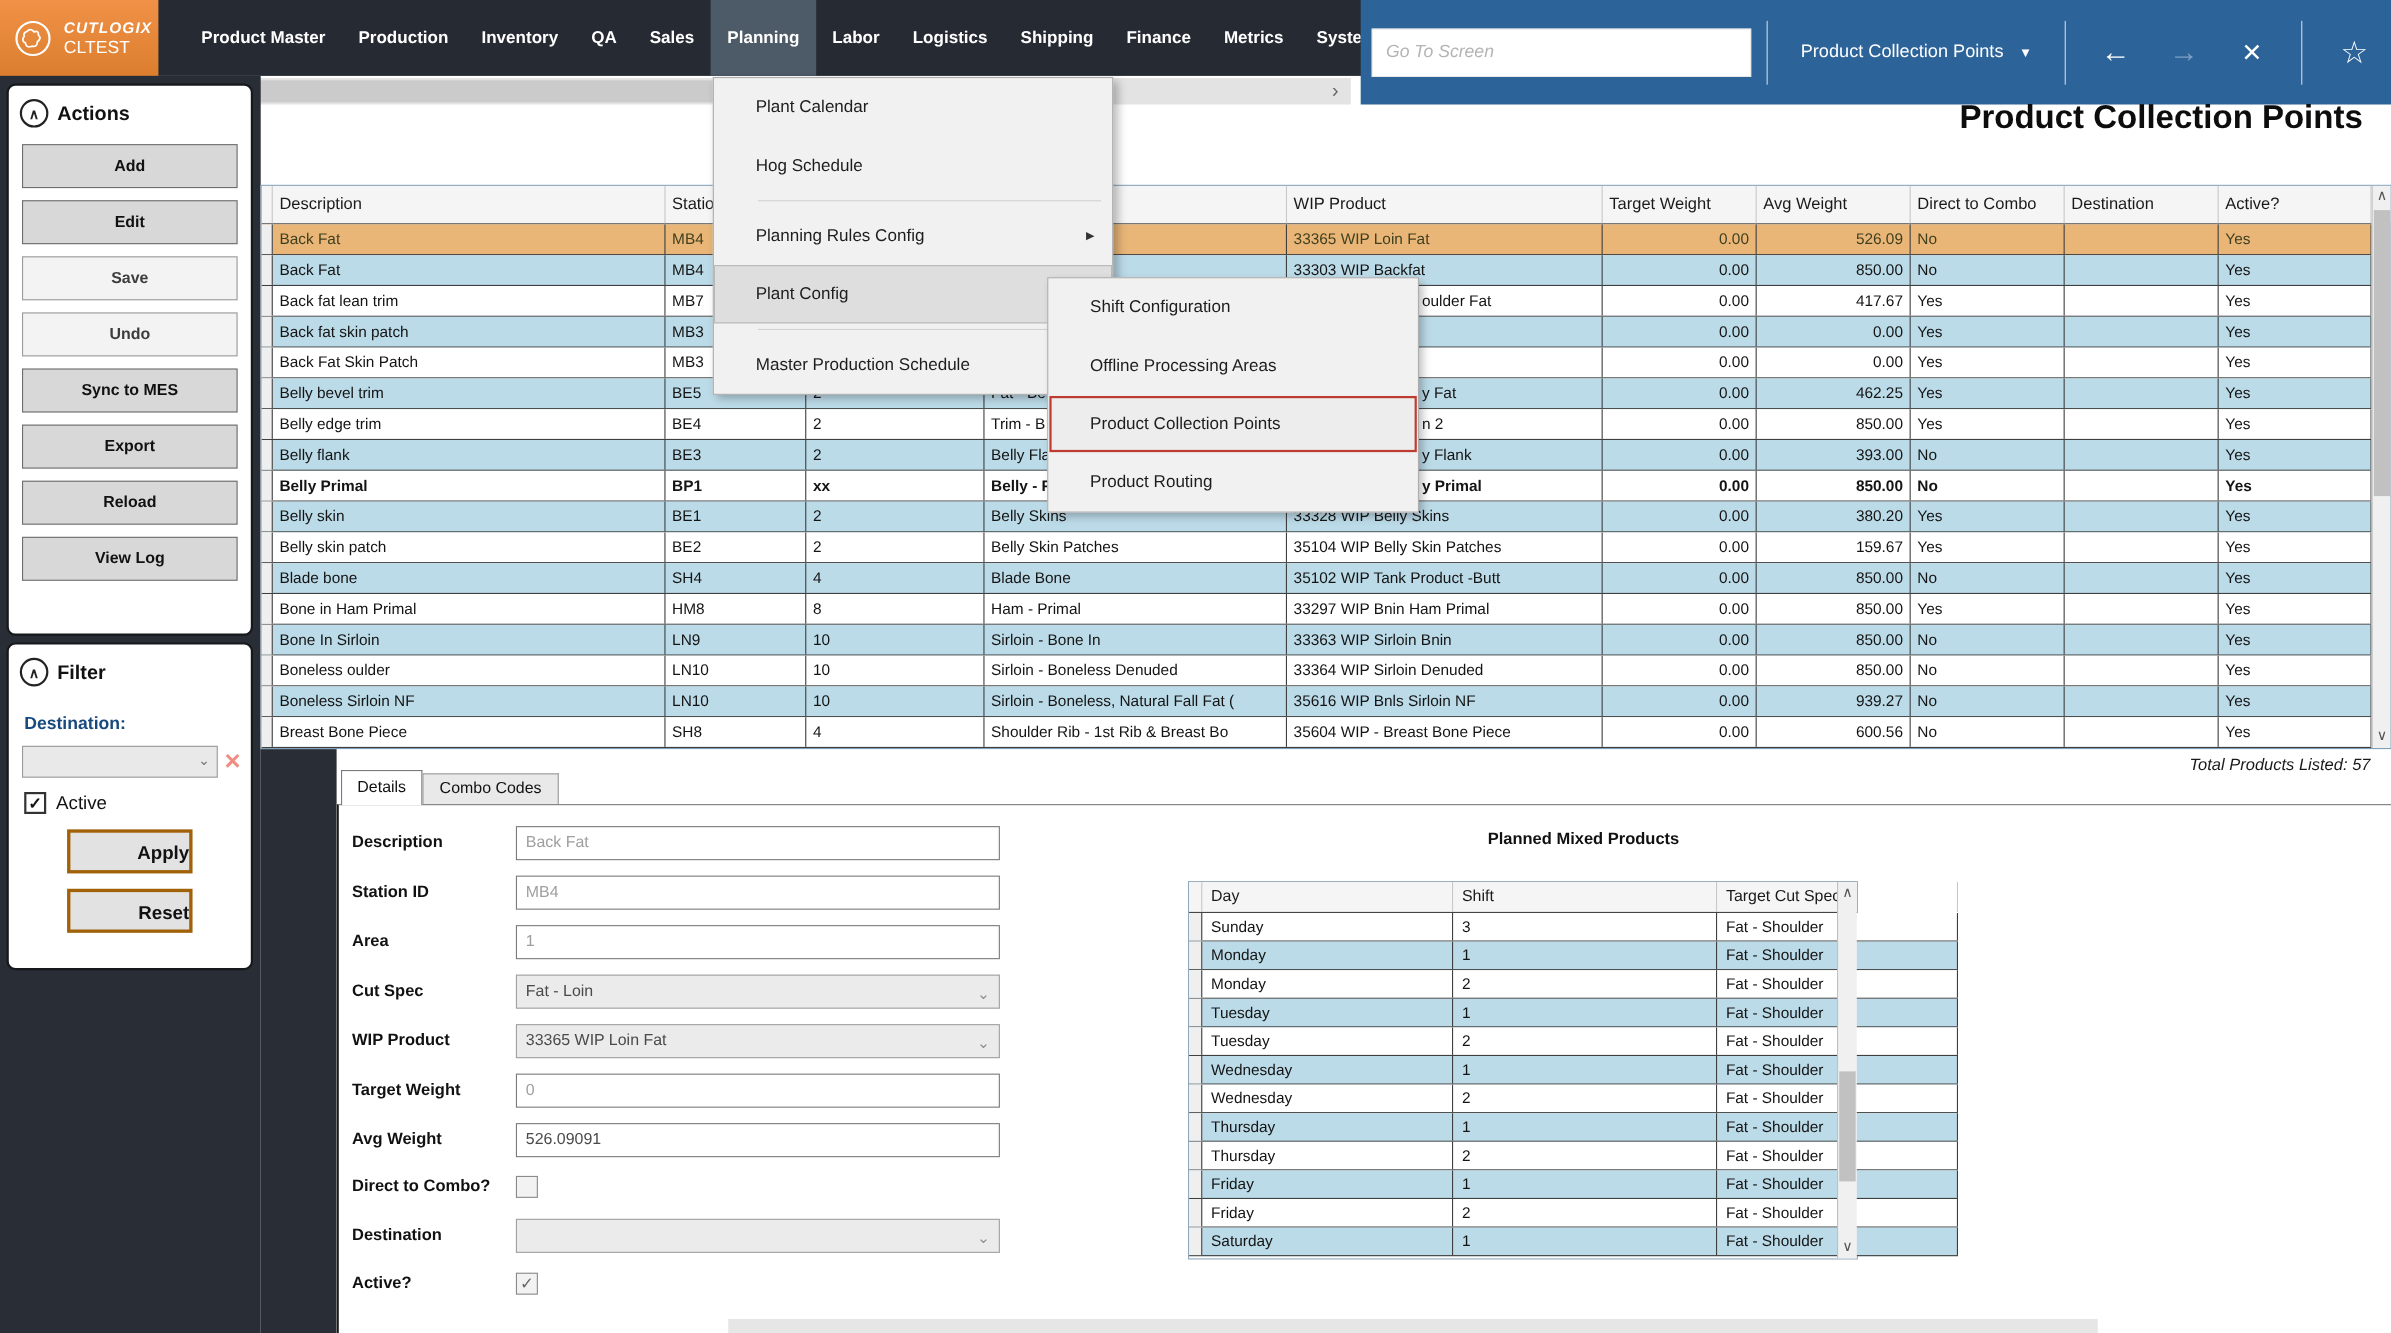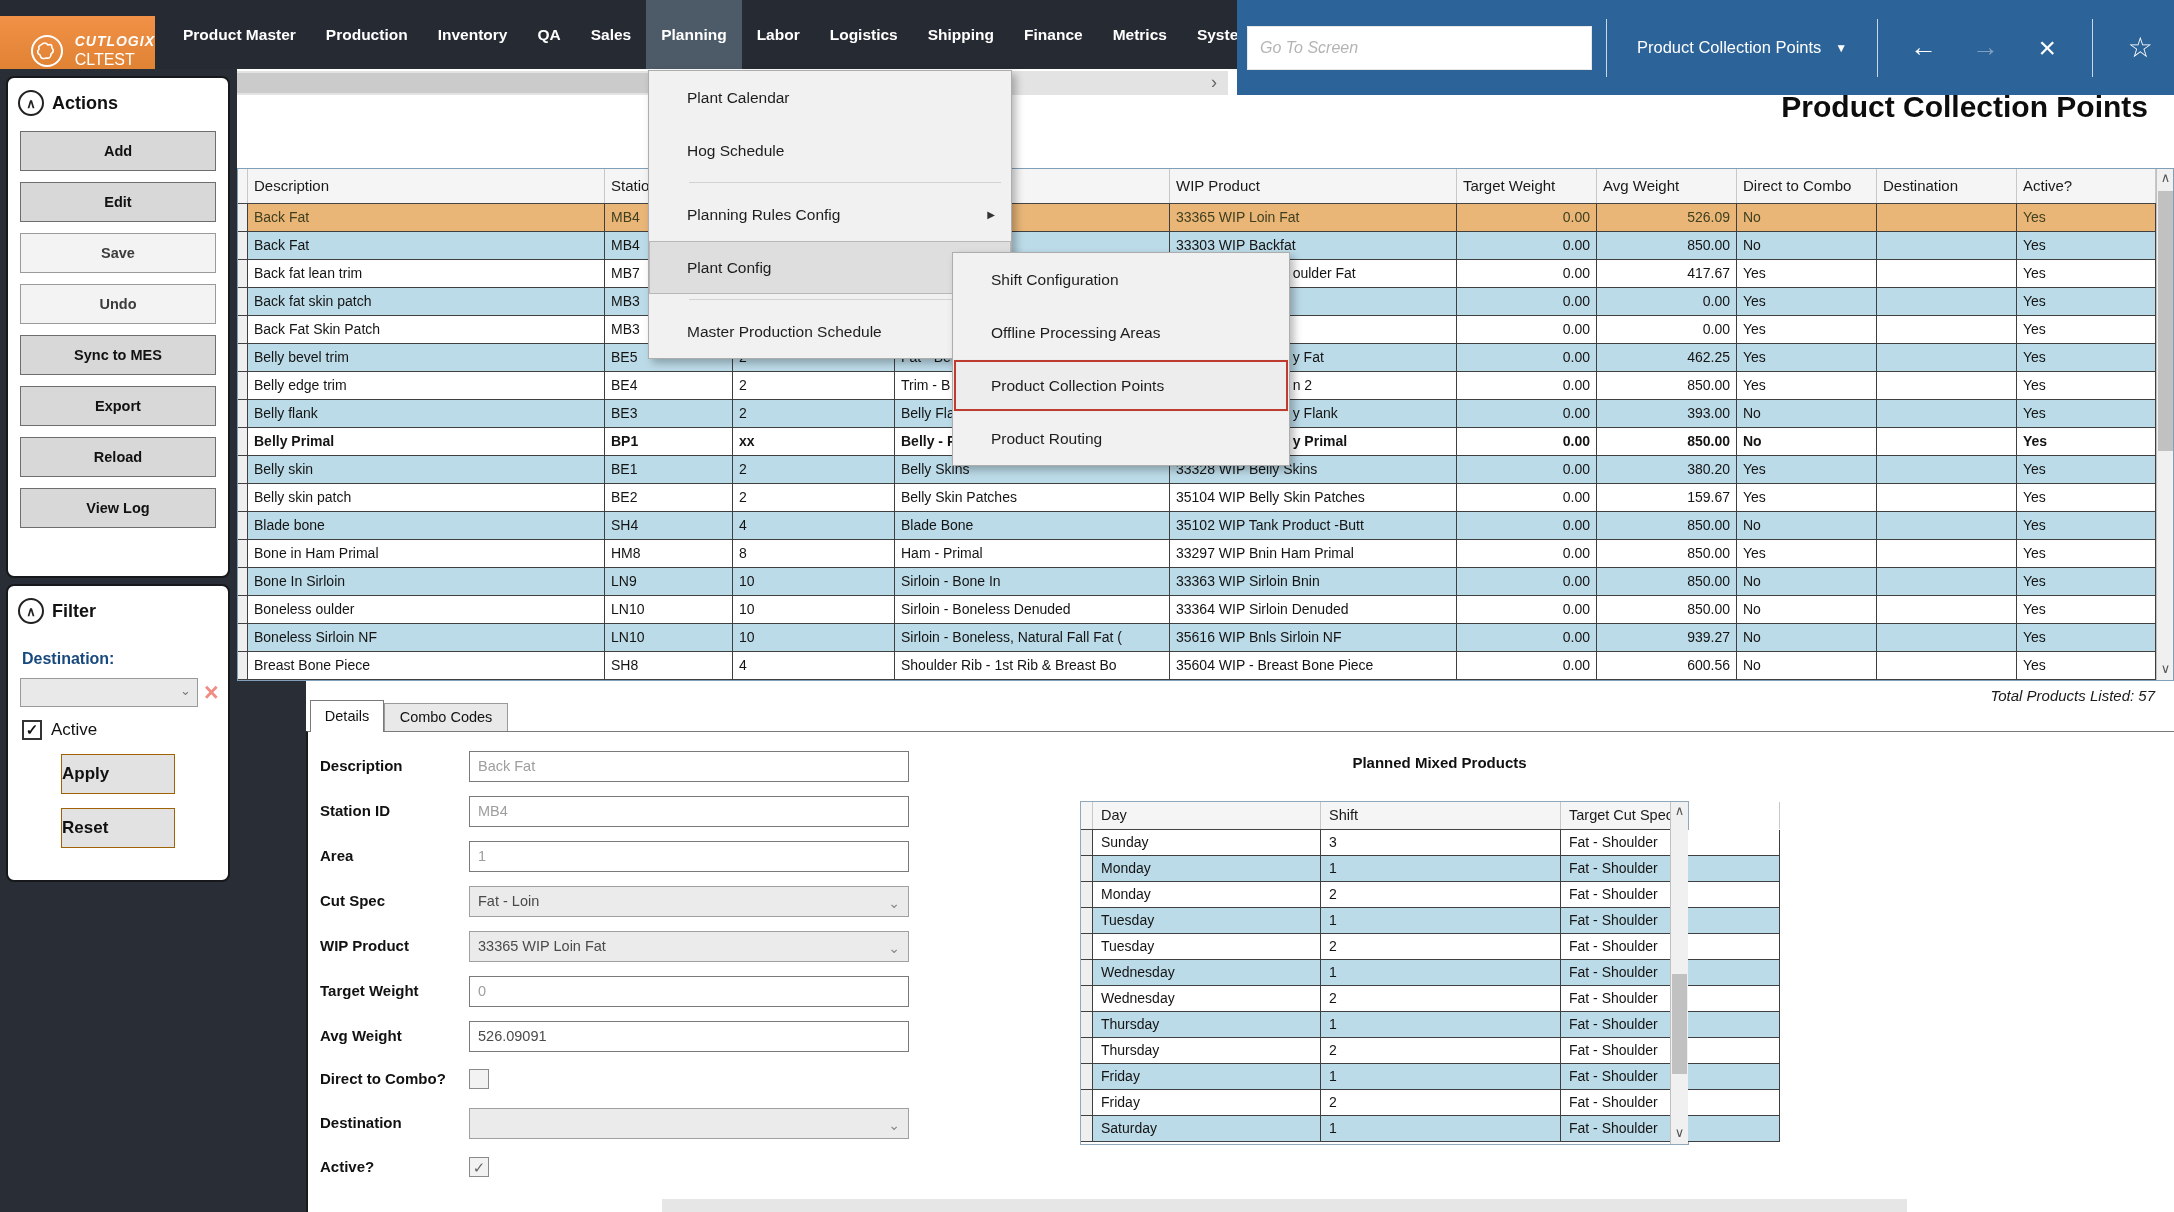--- a/index.html
+++ b/index.html
@@ -2,21 +2,21 @@
 <html><head>
 <meta charset="utf-8">
 <style>
   * { margin:0; padding:0; box-sizing:border-box; }
   html,body { width:2174px; height:1212px; overflow:hidden; }
   body { font-family:"Liberation Sans", sans-serif; background:#fff; position:relative; }
   #stage { position:absolute; inset:0; width:2174px; height:1212px; background:#fff; }
 
   
   .nav { position:absolute; left:0; top:0; width:2174px; height:69px; background:#262A33; }
-  .brand { position:absolute; left:0; top:16px; width:155px; height:69px; background:linear-gradient(#F09147,#DC7E2E); display:flex; align-items:center; padding-left:10px; gap:8px;justify-content:flex-end; }
+  .brand { position:absolute; left:0; top:0; width:144px; height:69px; background:linear-gradient(#F09147,#DC7E2E); display:flex; align-items:center; padding-left:10px; gap:8px; }
   .brandtxt .bname { color:#fff; font-size:14px; font-weight:bold; font-style:italic; letter-spacing:1px; }
   .brandtxt .benv { color:#fff; font-size:16px; margin-top:2px; }
   .navitems { position:absolute; left:168px; top:0; width:1069px; height:69px; display:flex; overflow:hidden; }
   .navitem { color:#fff; font-size:15.5px; font-weight:bold; line-height:69px; padding:0 15px; white-space:nowrap; cursor:default; }
   .navitem.active { background:#4D5A67; }
   .bluebar { position:absolute; left:1237px; top:0; width:937px; height:95px; background:#2C6398; display:flex; align-items:center; }
   .goto { margin-left:10px; width:345px; height:44px; border:1px solid #e8e8e8; background:#fff; font-size:16px; font-style:italic; padding-left:12px; font-family:"Liberation Sans",sans-serif; color:#333; }
   .goto::placeholder { color:#B4B4B4; font-style:italic; }
   .vdiv { width:1px; height:58px; background:rgba(255,255,255,0.75); margin:0 14px; }
   .screensel { display:flex; align-items:center; gap:14px; color:#fff; font-size:16.5px; padding:0 16px; white-space:nowrap; cursor:pointer; }
@@ -46,21 +46,21 @@
   .collapse { width:26px; height:26px; border:2px solid #222; border-radius:50%; display:inline-flex; align-items:center; justify-content:center; font-size:13px; font-weight:bold; color:#222; cursor:pointer; }
   .abtn { margin:11px 12px 0 12px; height:40px; background:#D8D8D8; border:1px solid #6E6E6E; text-align:center; line-height:38px; font-size:14.5px; font-weight:bold; color:#111; cursor:pointer; }
   .abtn.dis { background:#F3F3F3; border-color:#9A9A9A; color:#3c3c3c; }
   .flabel { margin:22px 0 0 14px; font-size:16px; color:#17497E; font-weight:bold; }
   .frow { position:relative; }
   .fdrop { position:absolute; left:12px; top:10px; width:178px; height:29px; background:#E9E9E9; border:1px solid #9a9a9a; cursor:pointer; }
   .fdrop .dcaret { position:absolute; right:6px; top:4px; color:#777; font-size:13px; }
   .fclear { position:absolute; left:196px; top:12px; color:#F08C82; font-size:25px; line-height:25px; font-weight:bold; cursor:pointer; }
   .fcheckrow { margin:52px 0 0 14px; display:flex; align-items:center; gap:9px; font-size:17px; color:#111; }
   .cbx { width:20px; height:20px; border:2px solid #333; background:#fff; display:inline-flex; align-items:center; justify-content:center; font-size:15px; font-weight:bold; color:#111; cursor:pointer; }
-  .fbtn { display:block; margin:14px auto 0 auto; width:114px; height:40px; background:#E2E2E2; border:1px solid #a16207; font-size:17px; font-weight:bold; color:#111; text-align:left; line-height:38px; cursor:pointer; }
+  .fbtn { display:block; margin:14px auto 0 auto; width:114px; height:40px; background:#E2E2E2; border:3px solid #a16207; font-size:17px; font-weight:bold; color:#111; text-align:right; line-height:38px; cursor:pointer; }
 
   
   .mtable { position:absolute; left:237px; top:168px; width:1937px; height:513px; border:1px solid #7FA0B8; background:#fff; }
   .mt-head { display:grid; height:35px; background:#F5F5F5; border-bottom:1px solid #444; }
   .mt-head .th { font-size:15px; color:#1a1a1a; line-height:34px; padding-left:6px; border-right:1px solid #C8C8C8; overflow:hidden; white-space:nowrap; }
   .mt-body { position:absolute; left:0; top:35px; width:1918px; }
   .tr { display:grid; height:28px; background:#fff; border-bottom:1px solid #3F3F3F; cursor:pointer; }
   .tr.alt { background:#BCDBE8; }
   .tr.sel { background:#E9B678; }
   .tr.sel .td { color:#3f3f1f; }

